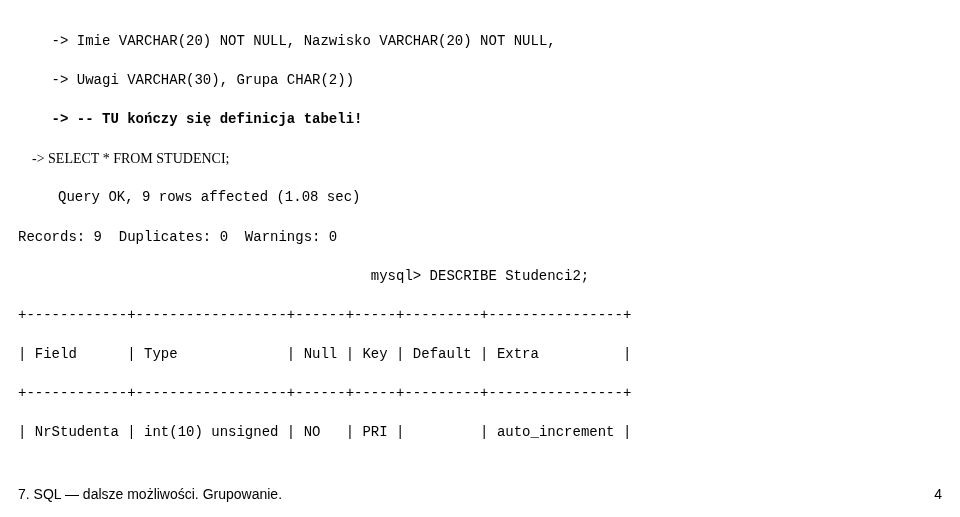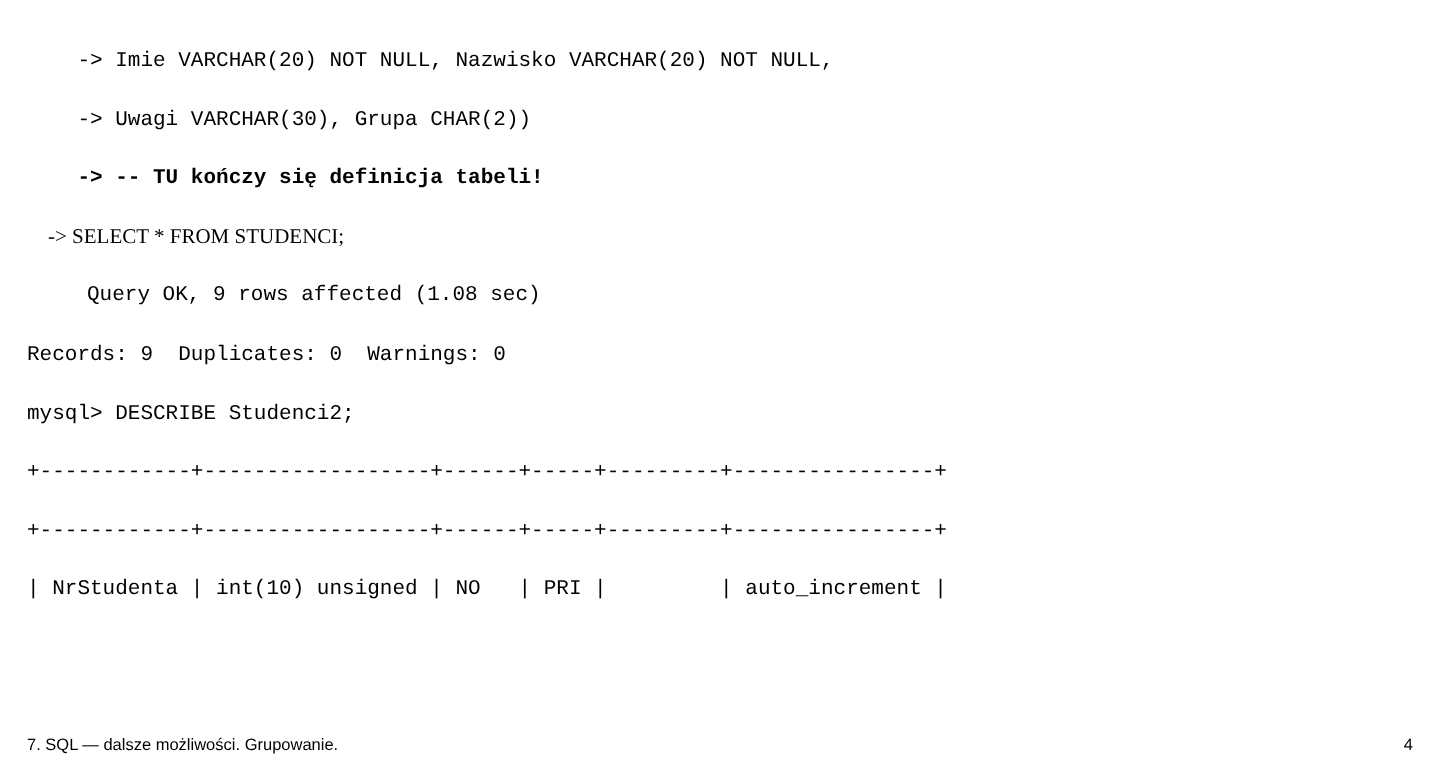--- a/index.html
+++ b/index.html
@@ -21,41 +21,42 @@
     .terminal {
       white-space: pre;
       font-family: "Courier New", Courier, monospace;
     }
     .footer {
       position: absolute;
       bottom: 12px;
       left: 18px;
       right: 18px;
       font-family: Arial, Helvetica, sans-serif;
-      font-size: 11px;
+      font-size: 14px;
       display: flex;
       justify-content: space-between;
       color: #000000;
     }
     .footer-right {
       font-family: Arial, Helvetica, sans-serif;
     }
   </style>
 </head>
 <body>
 
 <div class="terminal">
 <span style="display: block;">    -&gt; Imie VARCHAR(20) NOT NULL, Nazwisko VARCHAR(20) NOT NULL,</span>
 <span style="display: block;">    -&gt; Uwagi VARCHAR(30), Grupa CHAR(2))</span>
 <span style="display: block; font-weight: bold;">    -&gt; -- TU kończy się definicja tabeli!</span>
 <span style="display: block; font-family: Liberation Serif, serif;">    -&gt; SELECT * FROM STUDENCI;</span>
 <span style="display: block; margin-left: 40px;">Query OK, 9 rows affected (1.08 sec)</span>
 <span style="display: block;">Records: 9  Duplicates: 0  Warnings: 0</span>
-<span style="display: block;">mysql&gt; DESCRIBE Studenci2;</span>
+<span style="display: block; text-align: center;">mysql&gt; DESCRIBE Studenci2;</span>
 <span style="display: block;">+------------+------------------+------+-----+---------+----------------+</span>
+<span style="display: block;">| Field      | Type             | Null | Key | Default | Extra          |</span>
 <span style="display: block;">+------------+------------------+------+-----+---------+----------------+</span>
 <span style="display: block;">| NrStudenta | int(10) unsigned | NO   | PRI |         | auto_increment |</span>
 
 
 
 
 
 
 </div>
 

